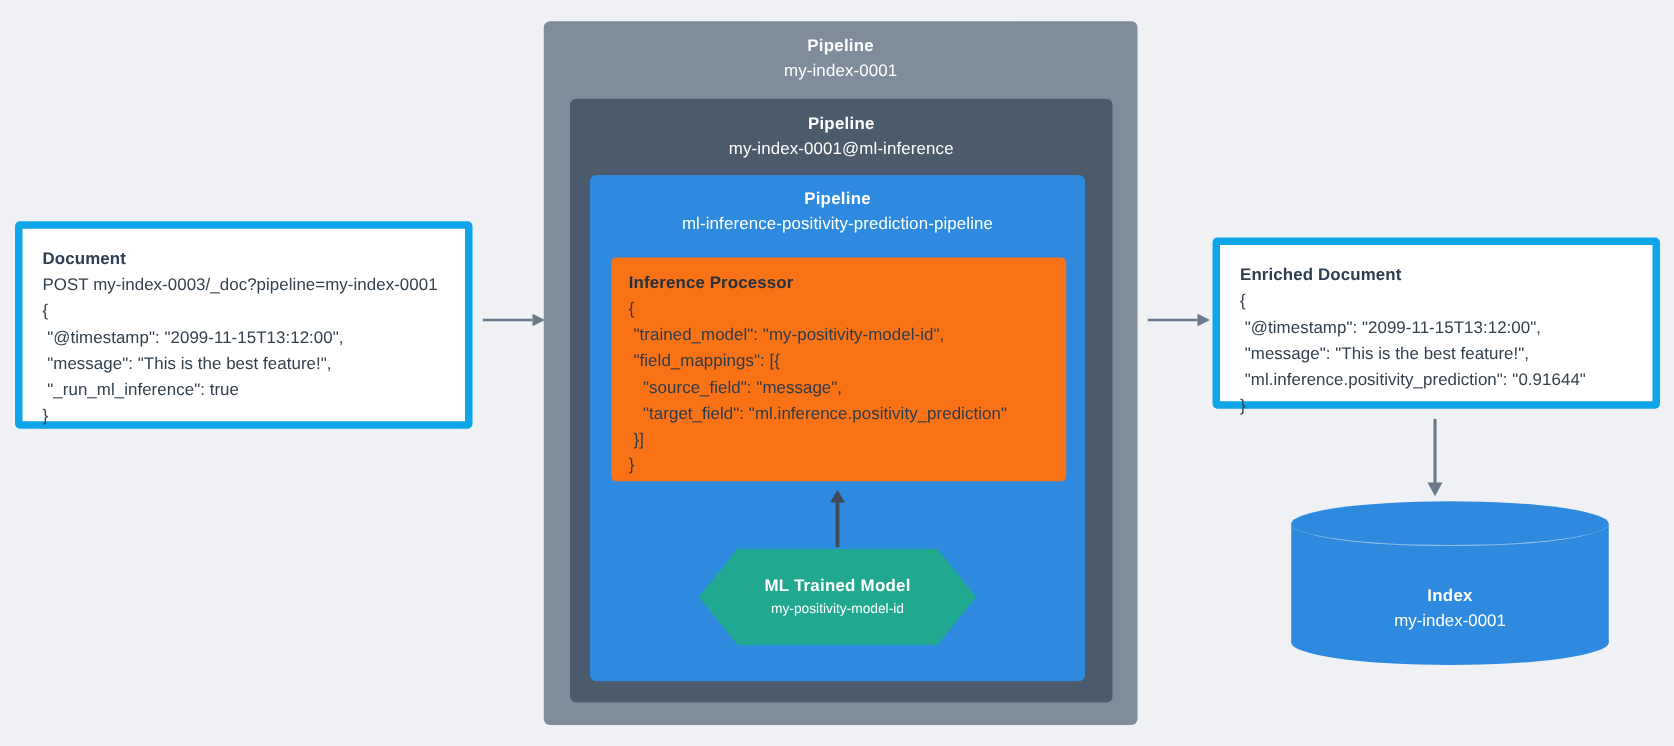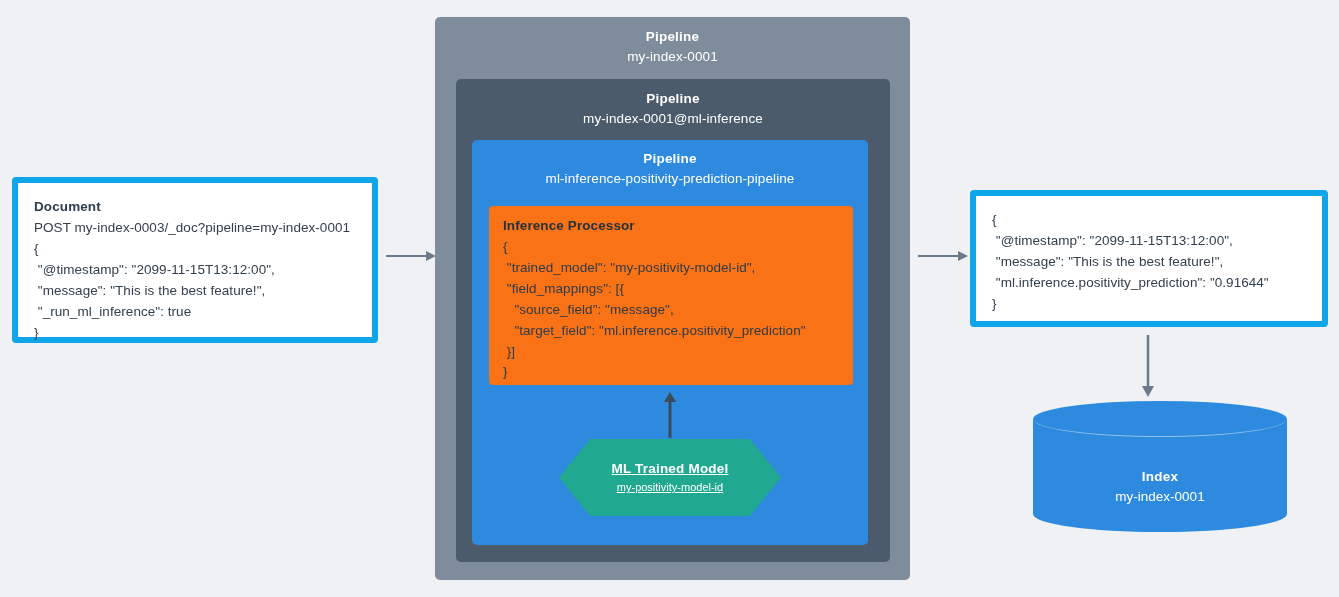--- a/index.html
+++ b/index.html
@@ -86,21 +86,20 @@
     position: absolute;
     display: flex;
     flex-direction: column;
     align-items: center;
     justify-content: center;
     background: #20a58a;
     background: #21a891;
     color: #ffffff;
     text-align: center;
     clip-path: polygon(14% 0%, 86% 0%, 100% 50%, 86% 100%, 14% 100%, 0% 50%);
-    text-decoration: underline;
   }
   .hexagon .hex-title {
     font-size: 13.5px;
     font-weight: bold;
     line-height: 1.5;
     letter-spacing: .2px;
   }
   .hexagon .hex-sub {
     font-size: 11px;
     line-height: 1.5;
@@ -222,20 +221,21 @@
   </div>
 
   <div class="arrow" style="left:918px; top:248px; width:50px; height:16px;">
     <svg width="50" height="16" viewBox="0 0 50 16">
       <line x1="0" y1="8" x2="40" y2="8" stroke="#6b7b8c" stroke-width="2"></line>
       <polygon points="40,3 50,8 40,13" fill="#6b7b8c"></polygon>
     </svg>
   </div>
 
   <div class="doc-card" style="left:970px; top:190px; width:358px; height:137px;">
+    <div class="card-title">Enriched Document</div>
     <div class="code-line">{</div>
     <div class="code-line"> "@timestamp": "2099-11-15T13:12:00",</div>
     <div class="code-line"> "message": "This is the best feature!",</div>
     <div class="code-line"> "ml.inference.positivity_prediction": "0.91644"</div>
     <div class="code-line">}</div>
   </div>
 
   <div class="arrow" style="left:1139px; top:335px; width:18px; height:62px;">
     <svg width="18" height="62" viewBox="0 0 18 62">
       <line x1="9" y1="0" x2="9" y2="52" stroke="#6b7b8c" stroke-width="2.5"></line>

